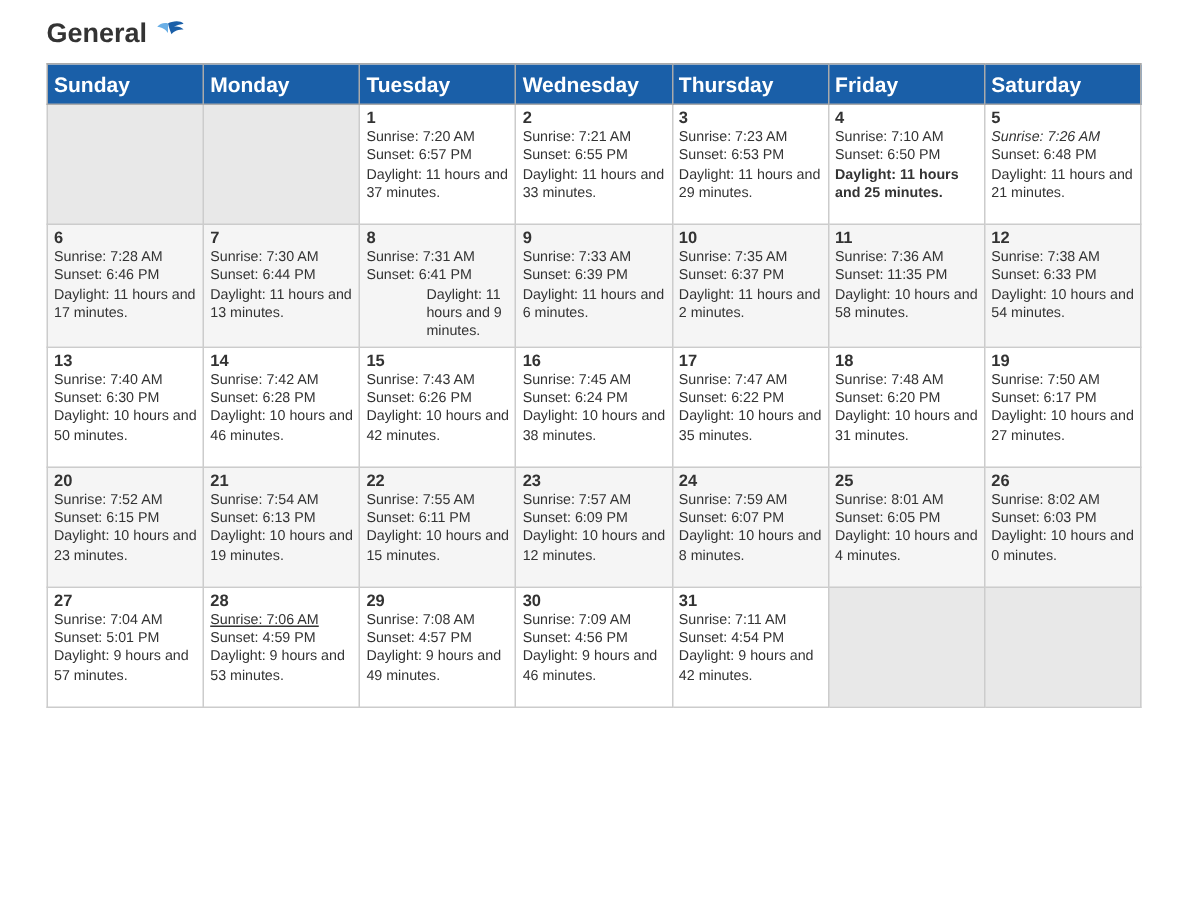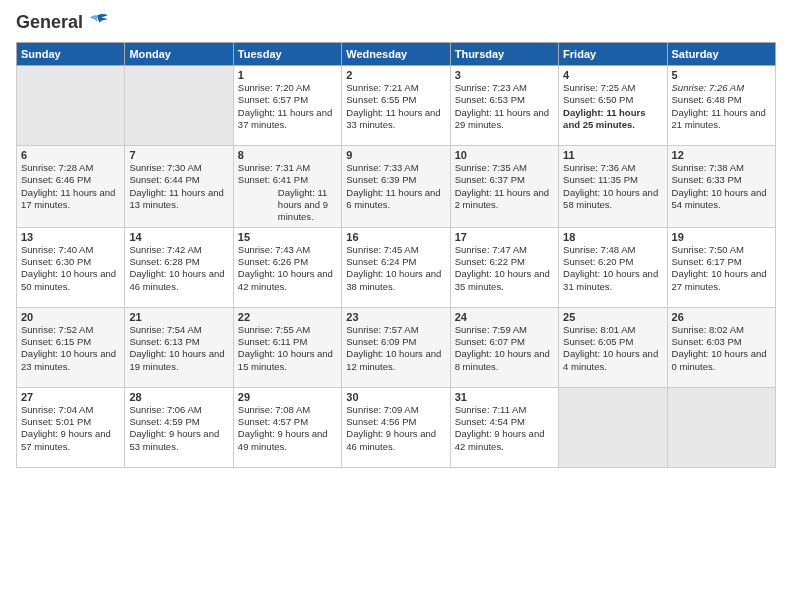--- a/index.html
+++ b/index.html
@@ -6,21 +6,21 @@
     body {
       width: 792px;
       height: 612px;
       font-family: Arial, sans-serif;
       background: #fff;
       overflow: hidden;
     }
     .page {
       width: 792px;
       height: 612px;
-      padding: 10px 16px;
+      padding: 10px 31px;
     }
     .header {
       display: flex;
       justify-content: space-between;
       align-items: flex-start;
       margin-bottom: 8px;
     }
     .logo {
       display: flex;
       align-items: center;
@@ -45,21 +45,21 @@
       color: #555;
     }
     table {
       width: 100%;
       border-collapse: collapse;
       table-layout: fixed;
     }
     thead tr th {
       background-color: #1a5fa8;
       color: #fff;
-      font-size: 11px;
+      font-size: 14px;
       font-weight: bold;
       padding: 5px 4px;
       text-align: left;
       border: 1px solid #aaa;
     }
     tbody tr td {
       border: 1px solid #ccc;
       vertical-align: top;
       padding: 3px 4px;
       font-size: 9.5px;
@@ -133,21 +133,21 @@
             <div style="line-height: 1.3;">Daylight: 11 hours and 33 minutes.</div>
           </td>
           <td>
             <span class="day-num">3</span>
             <div style="line-height: 1.3;">Sunrise: 7:23 AM</div>
             <div style="line-height: 1.3;">Sunset: 6:53 PM</div>
             <div style="line-height: 1.3;">Daylight: 11 hours and 29 minutes.</div>
           </td>
           <td>
             <span class="day-num">4</span>
-            <div style="line-height: 1.3;">Sunrise: 7:25 AM</div>
+            <div style="line-height: 1.3;">Sunrise: 7:10 AM</div>
             <div style="line-height: 1.3;">Sunset: 6:50 PM</div>
             <div style="line-height: 1.3; font-weight: bold;">Daylight: 11 hours and 25 minutes.</div>
           </td>
           <td>
             <span class="day-num">5</span>
             <div style="line-height: 1.3; font-style: italic;">Sunrise: 7:26 AM</div>
             <div style="line-height: 1.3;">Sunset: 6:48 PM</div>
             <div style="line-height: 1.3;">Daylight: 11 hours and 21 minutes.</div>
           </td>
         </tr>
@@ -285,21 +285,21 @@
         </tr>
         <tr>
           <td>
             <span class="day-num">27</span>
             <div style="line-height: 1.3;">Sunrise: 7:04 AM</div>
             <div style="line-height: 1.3;">Sunset: 5:01 PM</div>
             <div style="line-height: 1.3;">Daylight: 9 hours and 57 minutes.</div>
           </td>
           <td>
             <span class="day-num">28</span>
-            <div style="line-height: 1.3;">Sunrise: 7:06 AM</div>
+            <div style="line-height: 1.3; text-decoration: underline;">Sunrise: 7:06 AM</div>
             <div style="line-height: 1.3;">Sunset: 4:59 PM</div>
             <div style="line-height: 1.3;">Daylight: 9 hours and 53 minutes.</div>
           </td>
           <td>
             <span class="day-num">29</span>
             <div style="line-height: 1.3;">Sunrise: 7:08 AM</div>
             <div style="line-height: 1.3;">Sunset: 4:57 PM</div>
             <div style="line-height: 1.3;">Daylight: 9 hours and 49 minutes.</div>
           </td>
           <td>

